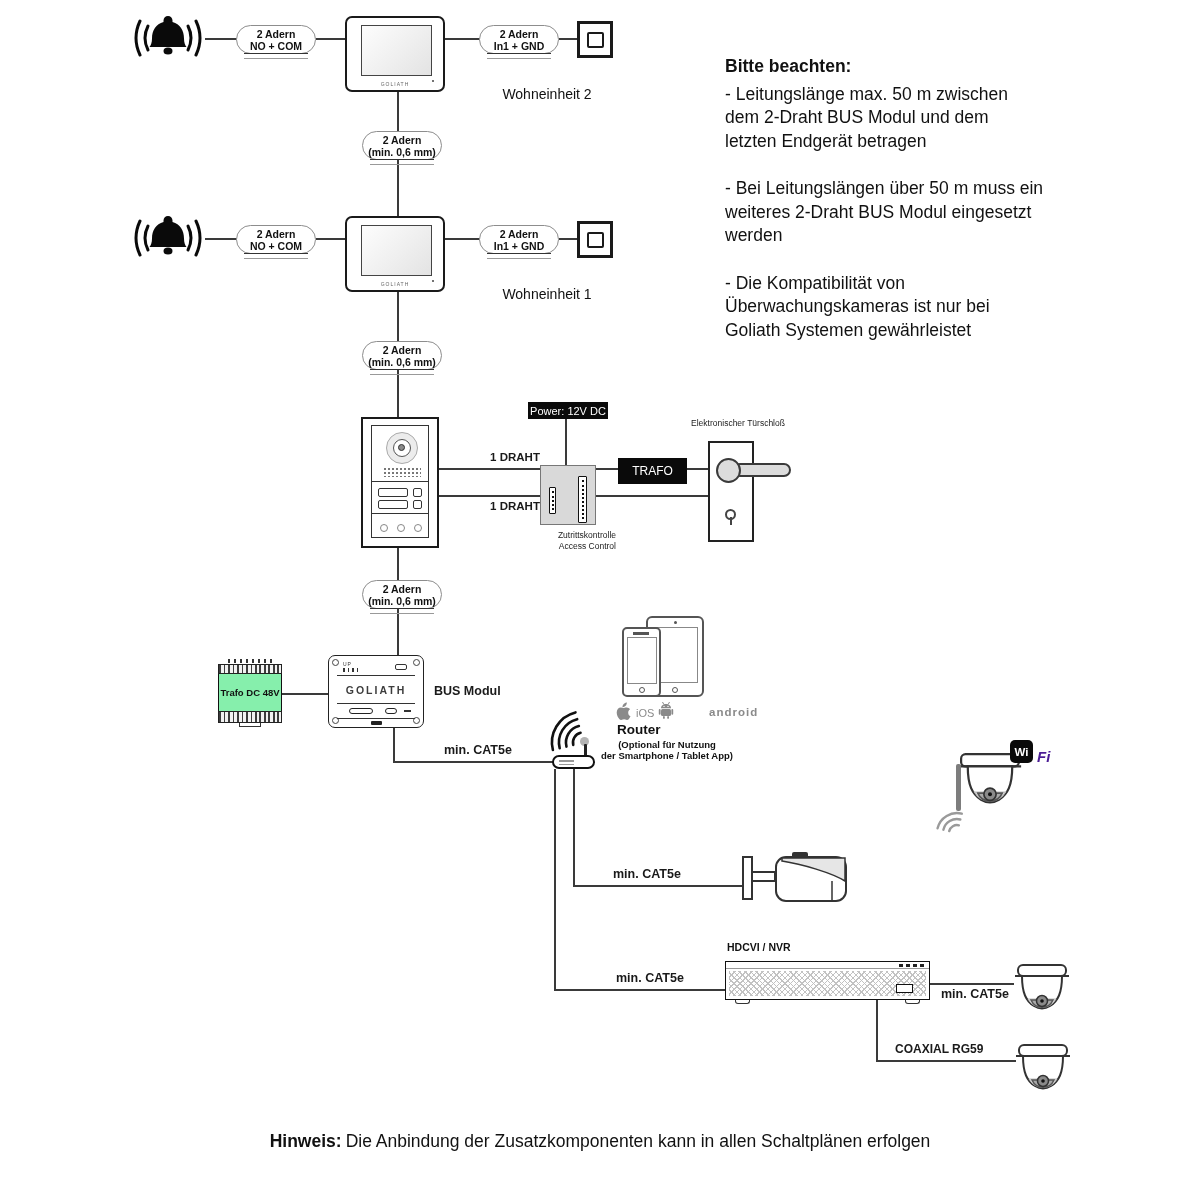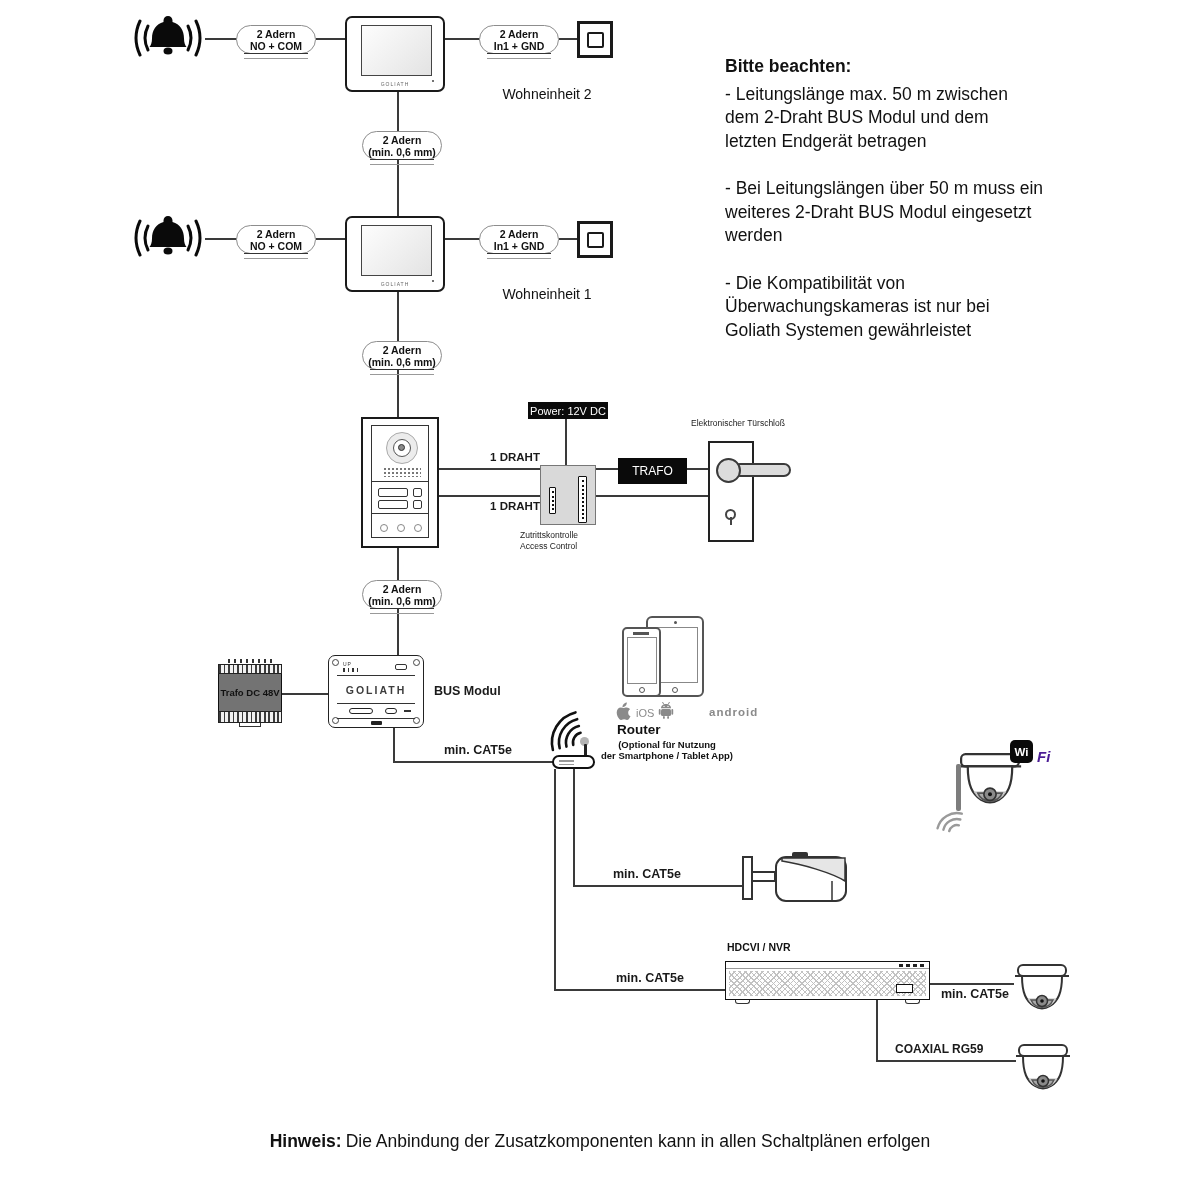--- a/index.html
+++ b/index.html
@@ -50,35 +50,35 @@
 
   
   .lbl-bold-sm { position:absolute; font-weight:bold; font-size:11.5px; color:#1a1a1a; text-align:center; }
   .cat5e { position:absolute; font-weight:bold; font-size:12.5px; color:#1a1a1a; }
   .black-box { position:absolute; background:#0a0a0a; color:#fff; display:flex; align-items:center; justify-content:center; }
 
   
   .access { position:absolute; left:540px; top:465px; width:56px; height:60px; background:#d9d9d9; border:1px solid #777; z-index:2; }
   .conn { position:absolute; background:#fff; border:1.3px solid #111; border-radius:1px; }
   .conn::after { content:""; position:absolute; left:50%; top:3px; bottom:3px; width:0; margin-left:-1px; border-left:2px dotted #111; }
-  .access-caption { position:absolute; left:520px; top:530px; width:96px; text-align:left; font-size:8.5px; line-height:10.5px; color:#222; white-space:pre-line; }
+  .access-caption { position:absolute; left:520px; top:530px; width:96px; text-align:right; font-size:8.5px; line-height:10.5px; color:#222; white-space:pre-line; }
 
   
   .lock-label { position:absolute; left:672px; top:418px; width:132px; text-align:center; font-size:8.5px; color:#222; }
   .lock-rect { position:absolute; left:708px; top:441px; width:46px; height:101px; border:2px solid #222; background:#fff; }
   .handle-circle { position:absolute; left:716px; top:458px; width:25px; height:25px; border:2px solid #3a3a3a; border-radius:50%; background:#dcdcdc; z-index:3; }
   .handle-lever { position:absolute; left:733px; top:463px; width:58px; height:14px; border:2px solid #3a3a3a; border-radius:8px; background:#dcdcdc; z-index:2; }
   .keyhole { position:absolute; left:725px; top:509px; width:11px; height:11px; border:2px solid #444; border-radius:50%; }
   .keyhole::after { content:""; position:absolute; left:2.5px; top:6px; width:2.5px; height:8px; background:#444; }
 
   
   .trafo48 { position:absolute; left:218px; top:659px; width:64px; height:73px; z-index:2; }
   .t48-dots { width:44px; height:4px; margin:0 auto 1px auto; background:repeating-linear-gradient(90deg,#333 0 2px,transparent 2px 6px); }
   .t48-band { width:100%; border:1px solid #222; background:repeating-linear-gradient(90deg,#3c3c3c 0 1.5px,#f2f2f2 1.5px 4.5px); }
-  .t48-label { width:100%; height:37px; border:1.6px solid #111; border-top:none; border-bottom:none; background:#737373;
+  .t48-label { width:100%; height:37px; border:1.6px solid #111; border-top:none; border-bottom:none; background:#86efac;
                display:flex; align-items:center; justify-content:center; font-weight:bold; font-size:9.5px; }
   .t48-foot { width:22px; height:4px; margin:0 auto; border:1px solid #333; border-top:none; background:#fff; }
 
   
   .busmod { position:absolute; left:328px; top:655px; width:96px; height:73px; border:1.6px solid #222; border-radius:7px; background:#fff; z-index:2; }
   .screw { position:absolute; width:7px; height:7px; border:1px solid #444; border-radius:50%; }
   .bm-top { position:absolute; left:8px; right:8px; top:4px; height:16px; border-bottom:1.4px solid #333; }
   .bm-up { position:absolute; left:6px; top:1px; font-size:5px; color:#333; letter-spacing:1px; }
   .bm-dots { position:absolute; left:6px; bottom:3px; width:18px; height:4px; background:repeating-linear-gradient(90deg,#333 0 1.5px,transparent 1.5px 4.5px); }
   .bm-usb { position:absolute; right:8px; top:4px; width:12px; height:6px; border:1.2px solid #333; border-radius:2px; }

